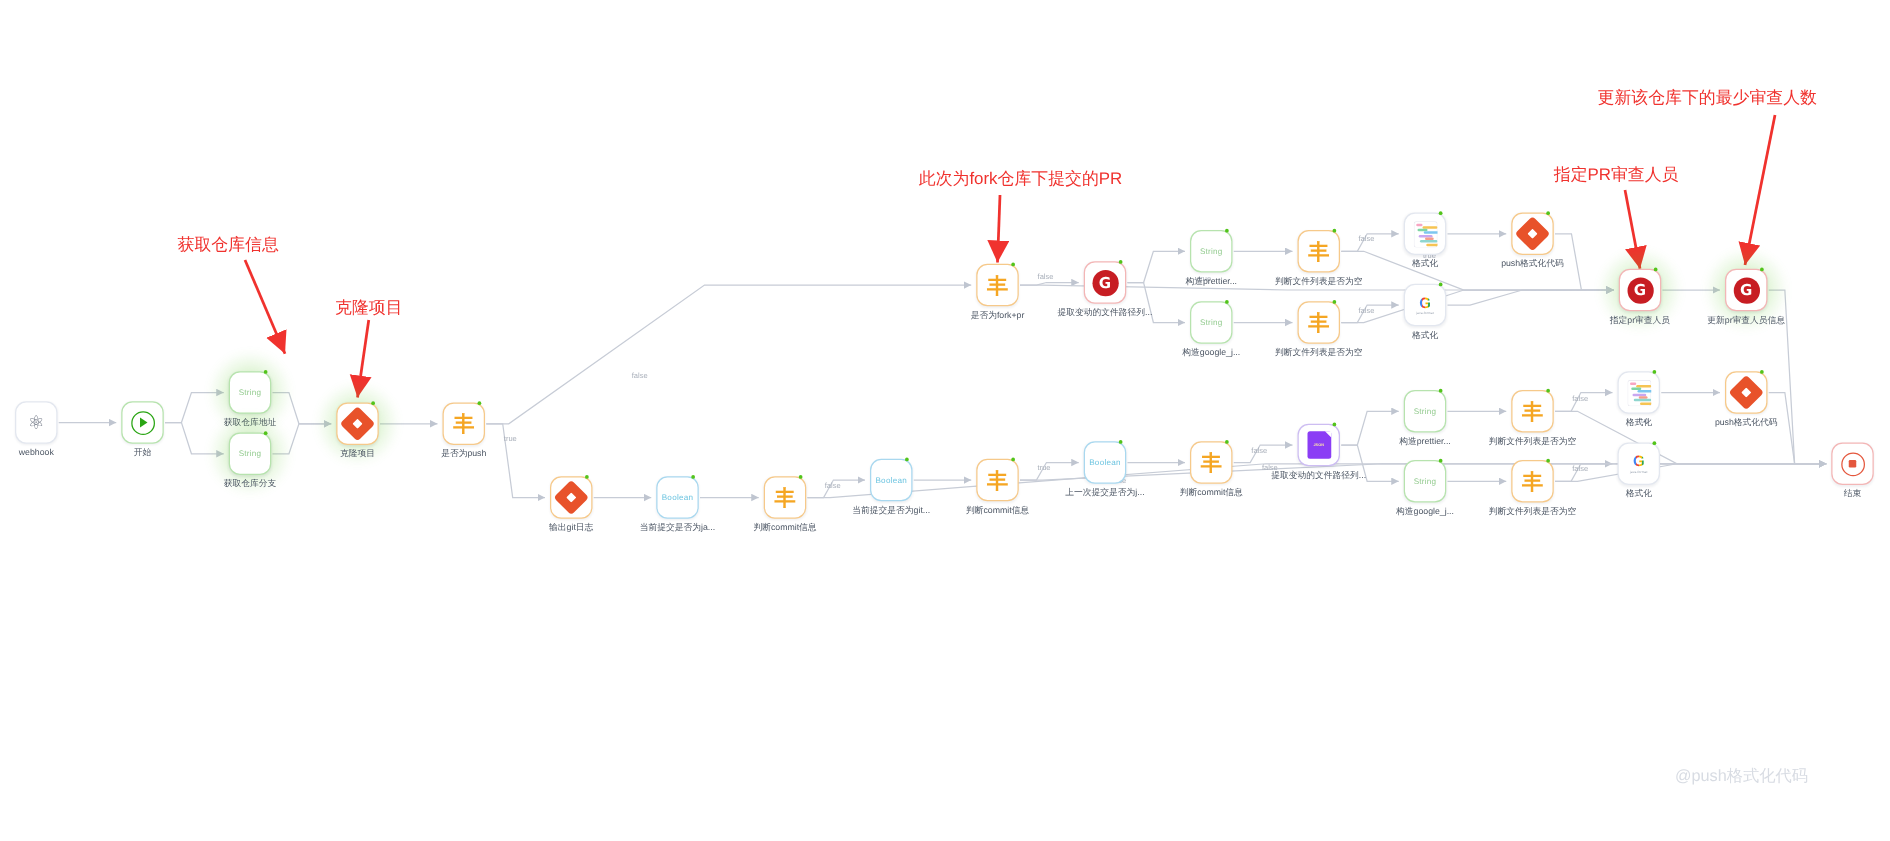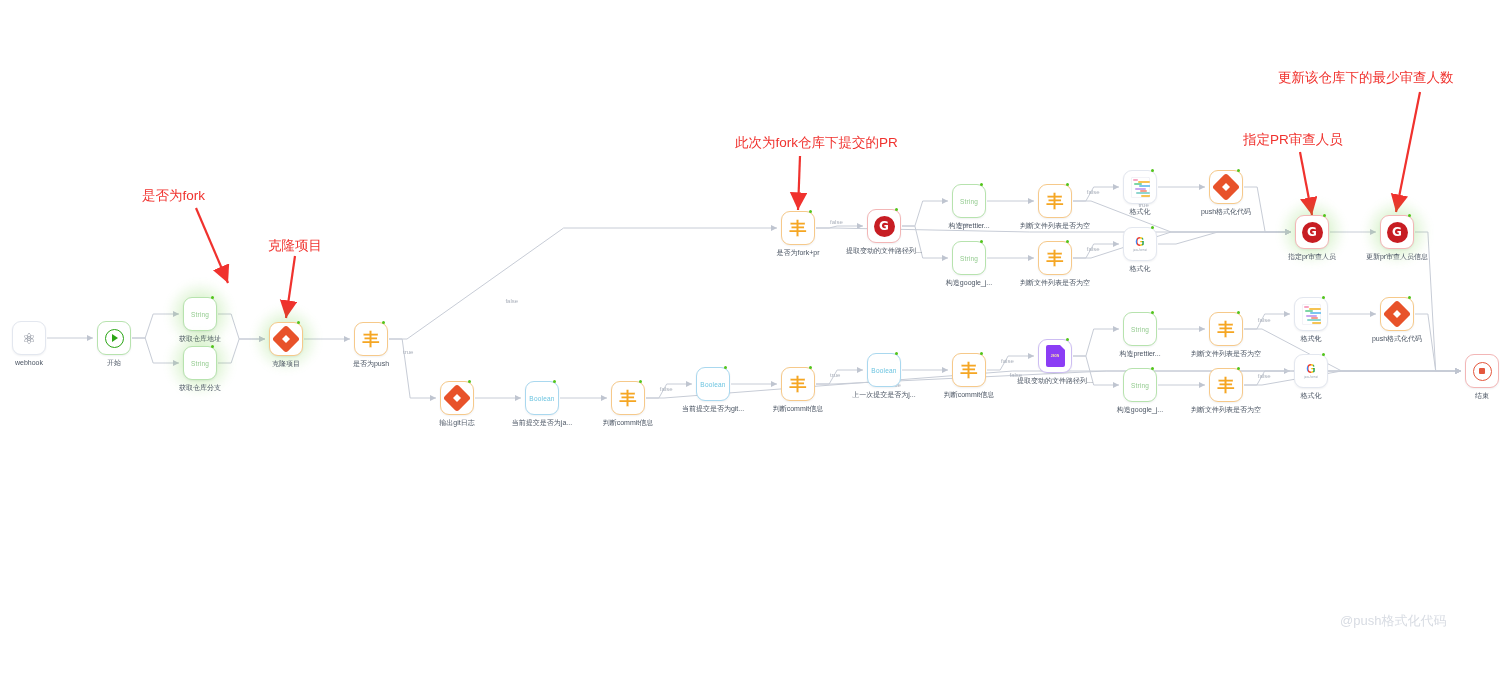--- a/index.html
+++ b/index.html
@@ -434,21 +434,21 @@
       <div class="node n-red" style="left: 1482px; top: 371px;">
         <div class="box">
           <div class="g-stop">
             <i></i>
           </div>
         </div>
         <div class="cap">结束</div>
       </div>
     </div>
   <div id="anno-layer">
-      <div class="anno" style="left: 142px; top: 188px;">是否为fork</div>
+      <div class="anno" style="left: 142px; top: 188px;">获取仓库信息</div>
       <div class="anno" style="left: 268px; top: 238px;">克隆项目</div>
       <div class="anno" style="left: 735px; top: 135px;">此次为fork仓库下提交的PR</div>
       <div class="anno" style="left: 1243px; top: 132px;">指定PR审查人员</div>
       <div class="anno" style="left: 1278px; top: 70px; text-align: center;">更新该仓库下的最少审查人数</div>
     </div>
 
   <div class="watermark" style="left: 1340px; top: 612px;">@push格式化代码</div>
 </div>
 
 </body></html>

